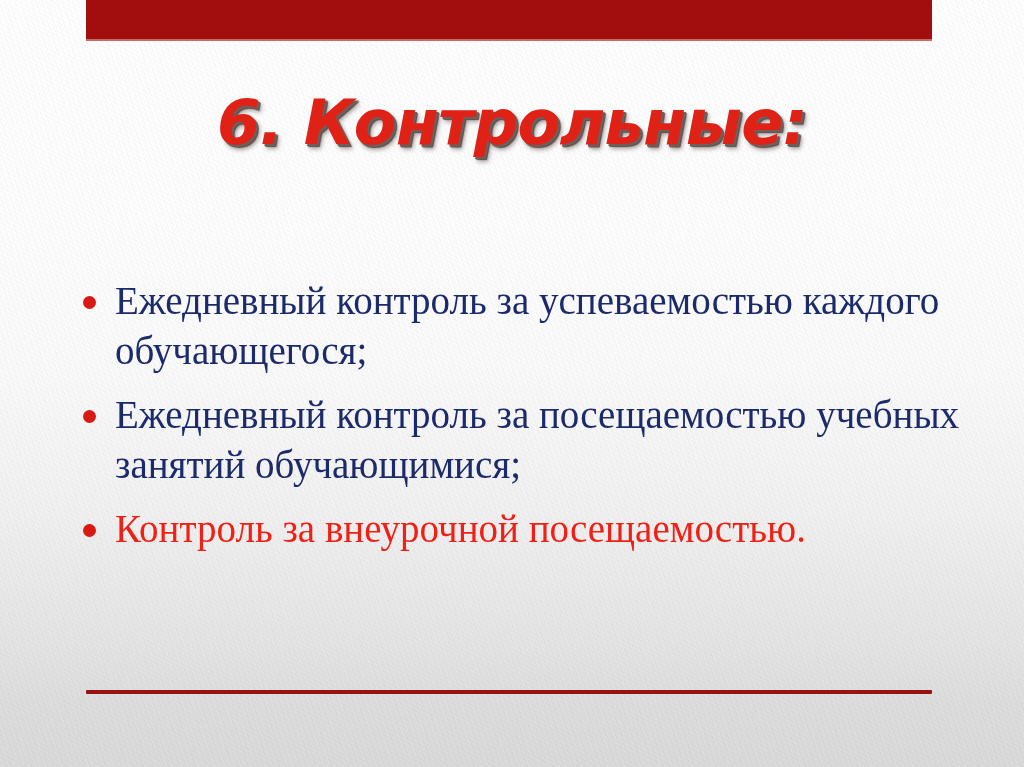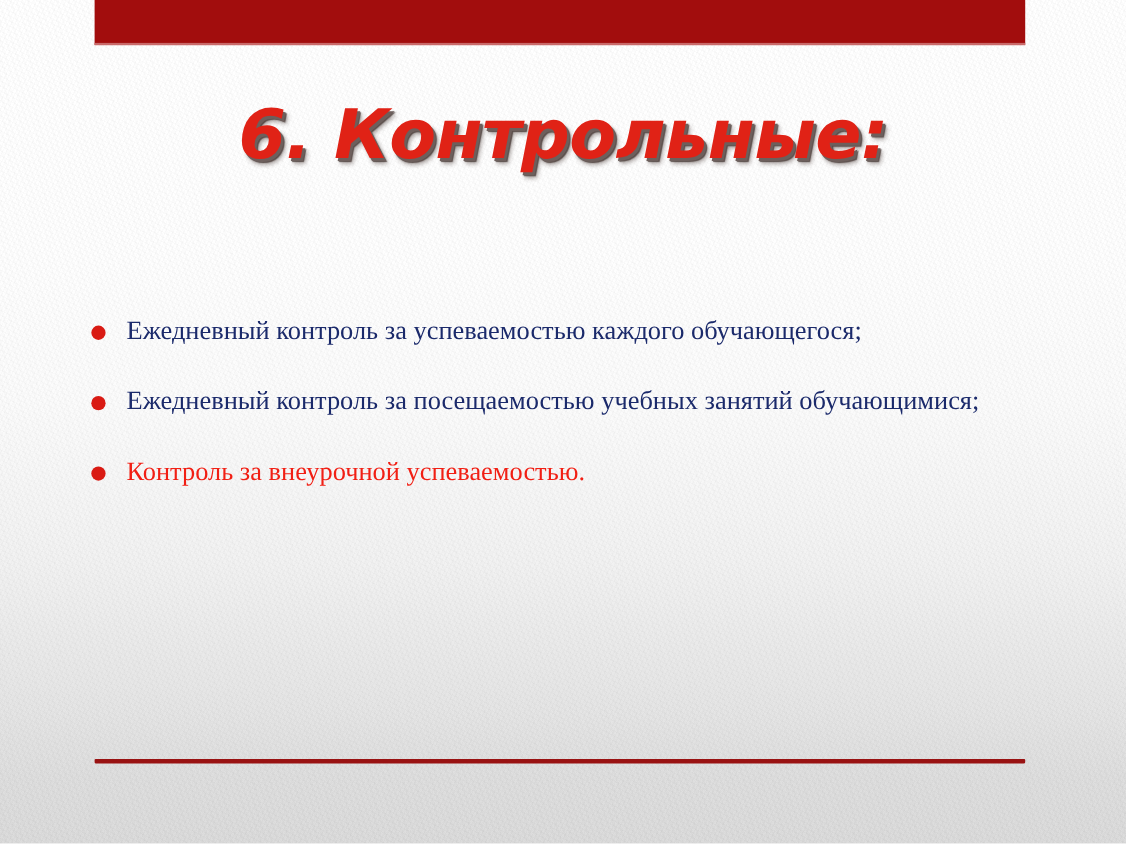--- a/index.html
+++ b/index.html
@@ -88,21 +88,21 @@
     top: 276px;
     width: 890px;
     margin: 0;
     padding: 0;
     list-style: none;
   }
 
   .bullet-item {
     position: relative;
     padding-left: 45px;
-    font-size: 24px;
+    font-size: 39px;
     line-height: 50px;
     color: #1b2a6b;
     margin-bottom: 14px;
   }
 
   .bullet-item .dot {
     position: absolute;
     left: 13px;
     top: 20px;
     width: 13px;
@@ -149,20 +149,20 @@
       <span class="bullet-text">Ежедневный контроль за успеваемостью каждого обучающегося;</span>
     </li>
 
     <li class="bullet-item">
       <span class="dot"></span>
       <span class="bullet-text">Ежедневный контроль за посещаемостью учебных занятий обучающимися;</span>
     </li>
 
     <li class="bullet-item accent">
       <span class="dot"></span>
-      <span class="bullet-text">Контроль за внеурочной успеваемостью.</span>
+      <span class="bullet-text">Контроль за внеурочной посещаемостью.</span>
     </li>
 
   </ul>
 
   <div class="bottom-rule"></div>
 
 </div>
 
 </body></html>

